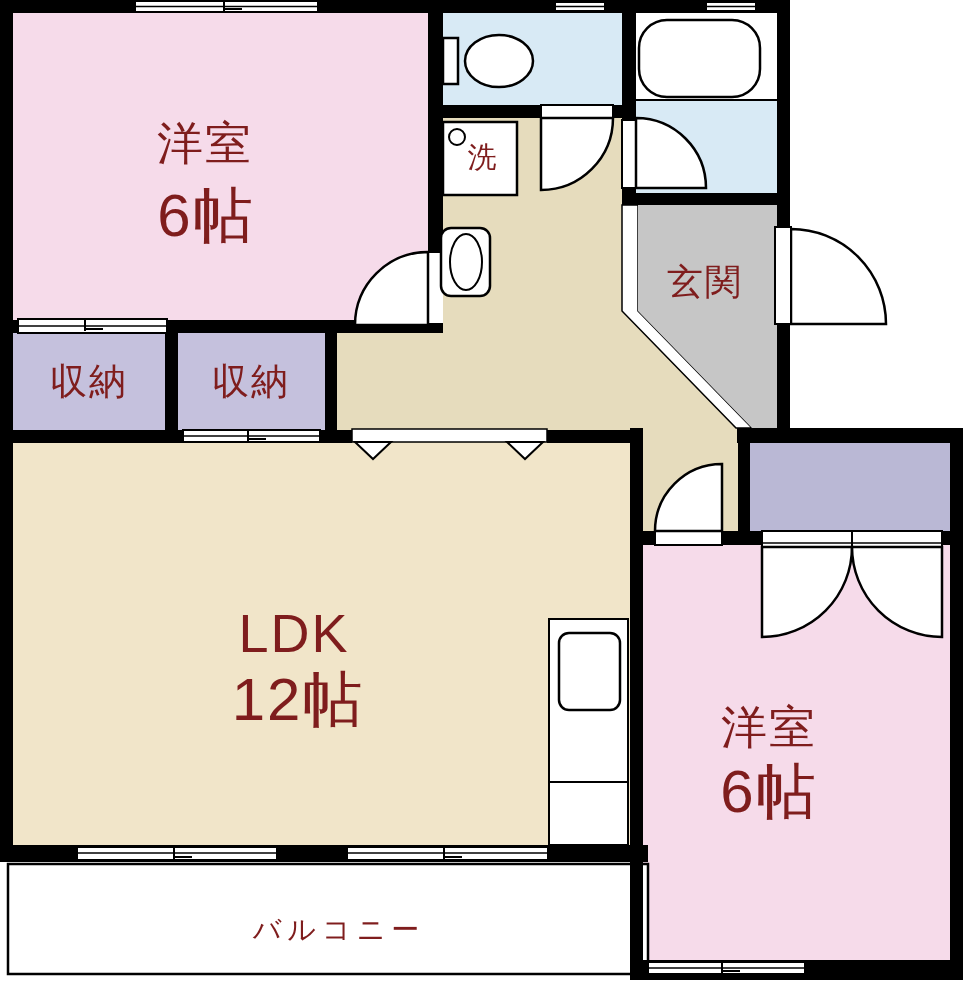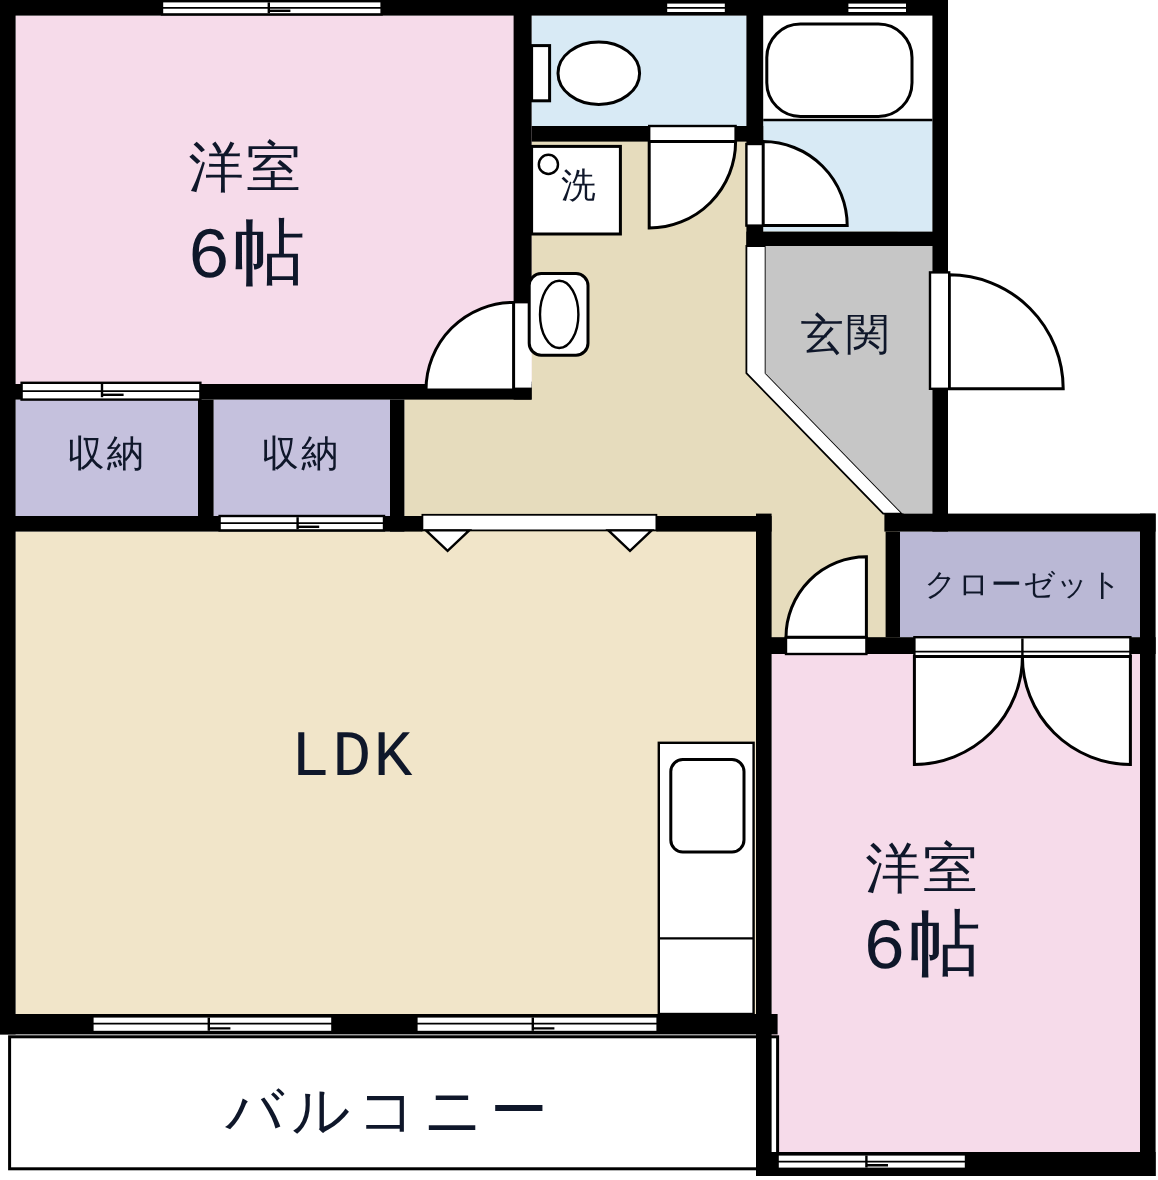--- a/index.html
+++ b/index.html
@@ -7,29 +7,28 @@
     position:relative;
     width:965px;height:983px;
     background:#ffffff;
     font-family:"Liberation Sans", sans-serif;
     overflow:hidden;
   }
   #plan svg{position:absolute;left:0;top:0;}
   .room-label{
     position:absolute;
     transform:translate(-50%,-50%);
-    color:#0f172a;
+    color:#7f1d1d;
     white-space:nowrap;
     line-height:1;
     letter-spacing:2px;
-    font-family:Liberation Mono, monospace;
   }
   .fs46{font-size:46px;} .fs44{font-size:60px;} .fs42{font-size:54px;}
-  .fs40{font-size:48px;letter-spacing:6px;}
-  .fs36{font-size:36px;text-align:center;} .fs31{font-size:31px;} .fs29{font-size:29px;}
+  .fs40{font-size:28px;letter-spacing:6px;margin-left:14px;}
+  .fs36{font-size:36px;text-align:center;} .fs31{font-size:37px;} .fs29{font-size:29px;}
   .fs26{font-size:26px;letter-spacing:1px;}
 </style>
 </head>
 <body>
 
 <div id="plan">
 <svg width="965" height="983" viewBox="0 0 965 983">
 
   <rect x="337" y="115" width="411" height="430" fill="#e6dcbd"></rect>
   <rect x="13" y="443" width="617" height="402" fill="#f1e5c9"></rect>
@@ -171,18 +170,18 @@
     </g>
   </g>
 </svg>
 
   <div class="room-label fs46" style="left:205px;top:143px;">洋室</div>
   <div class="room-label fs44" style="left:206px;top:216px;">6帖</div>
   <div class="room-label fs31" style="left:89px;top:381px;">収納</div>
   <div class="room-label fs31" style="left:251px;top:381px;">収納</div>
   <div class="room-label fs29" style="left:483px;top:157px;">洗</div>
   <div class="room-label fs36" style="left:705px;top:282px;">玄関</div>
-  <div class="room-label fs26" style="left:853px;top:489px;">クローゼット</div>
   <div class="room-label fs42" style="left:294px;top:633px;">LDK</div>
+  <div class="room-label fs44" style="left:298px;top:700px;">12帖</div>
   <div class="room-label fs46" style="left:769px;top:727px;">洋室</div>
   <div class="room-label fs44" style="left:769px;top:792px;">6帖</div>
   <div class="room-label fs40" style="left:325px;top:930px;">バルコニー</div>
 </div>
 
 </body></html>

